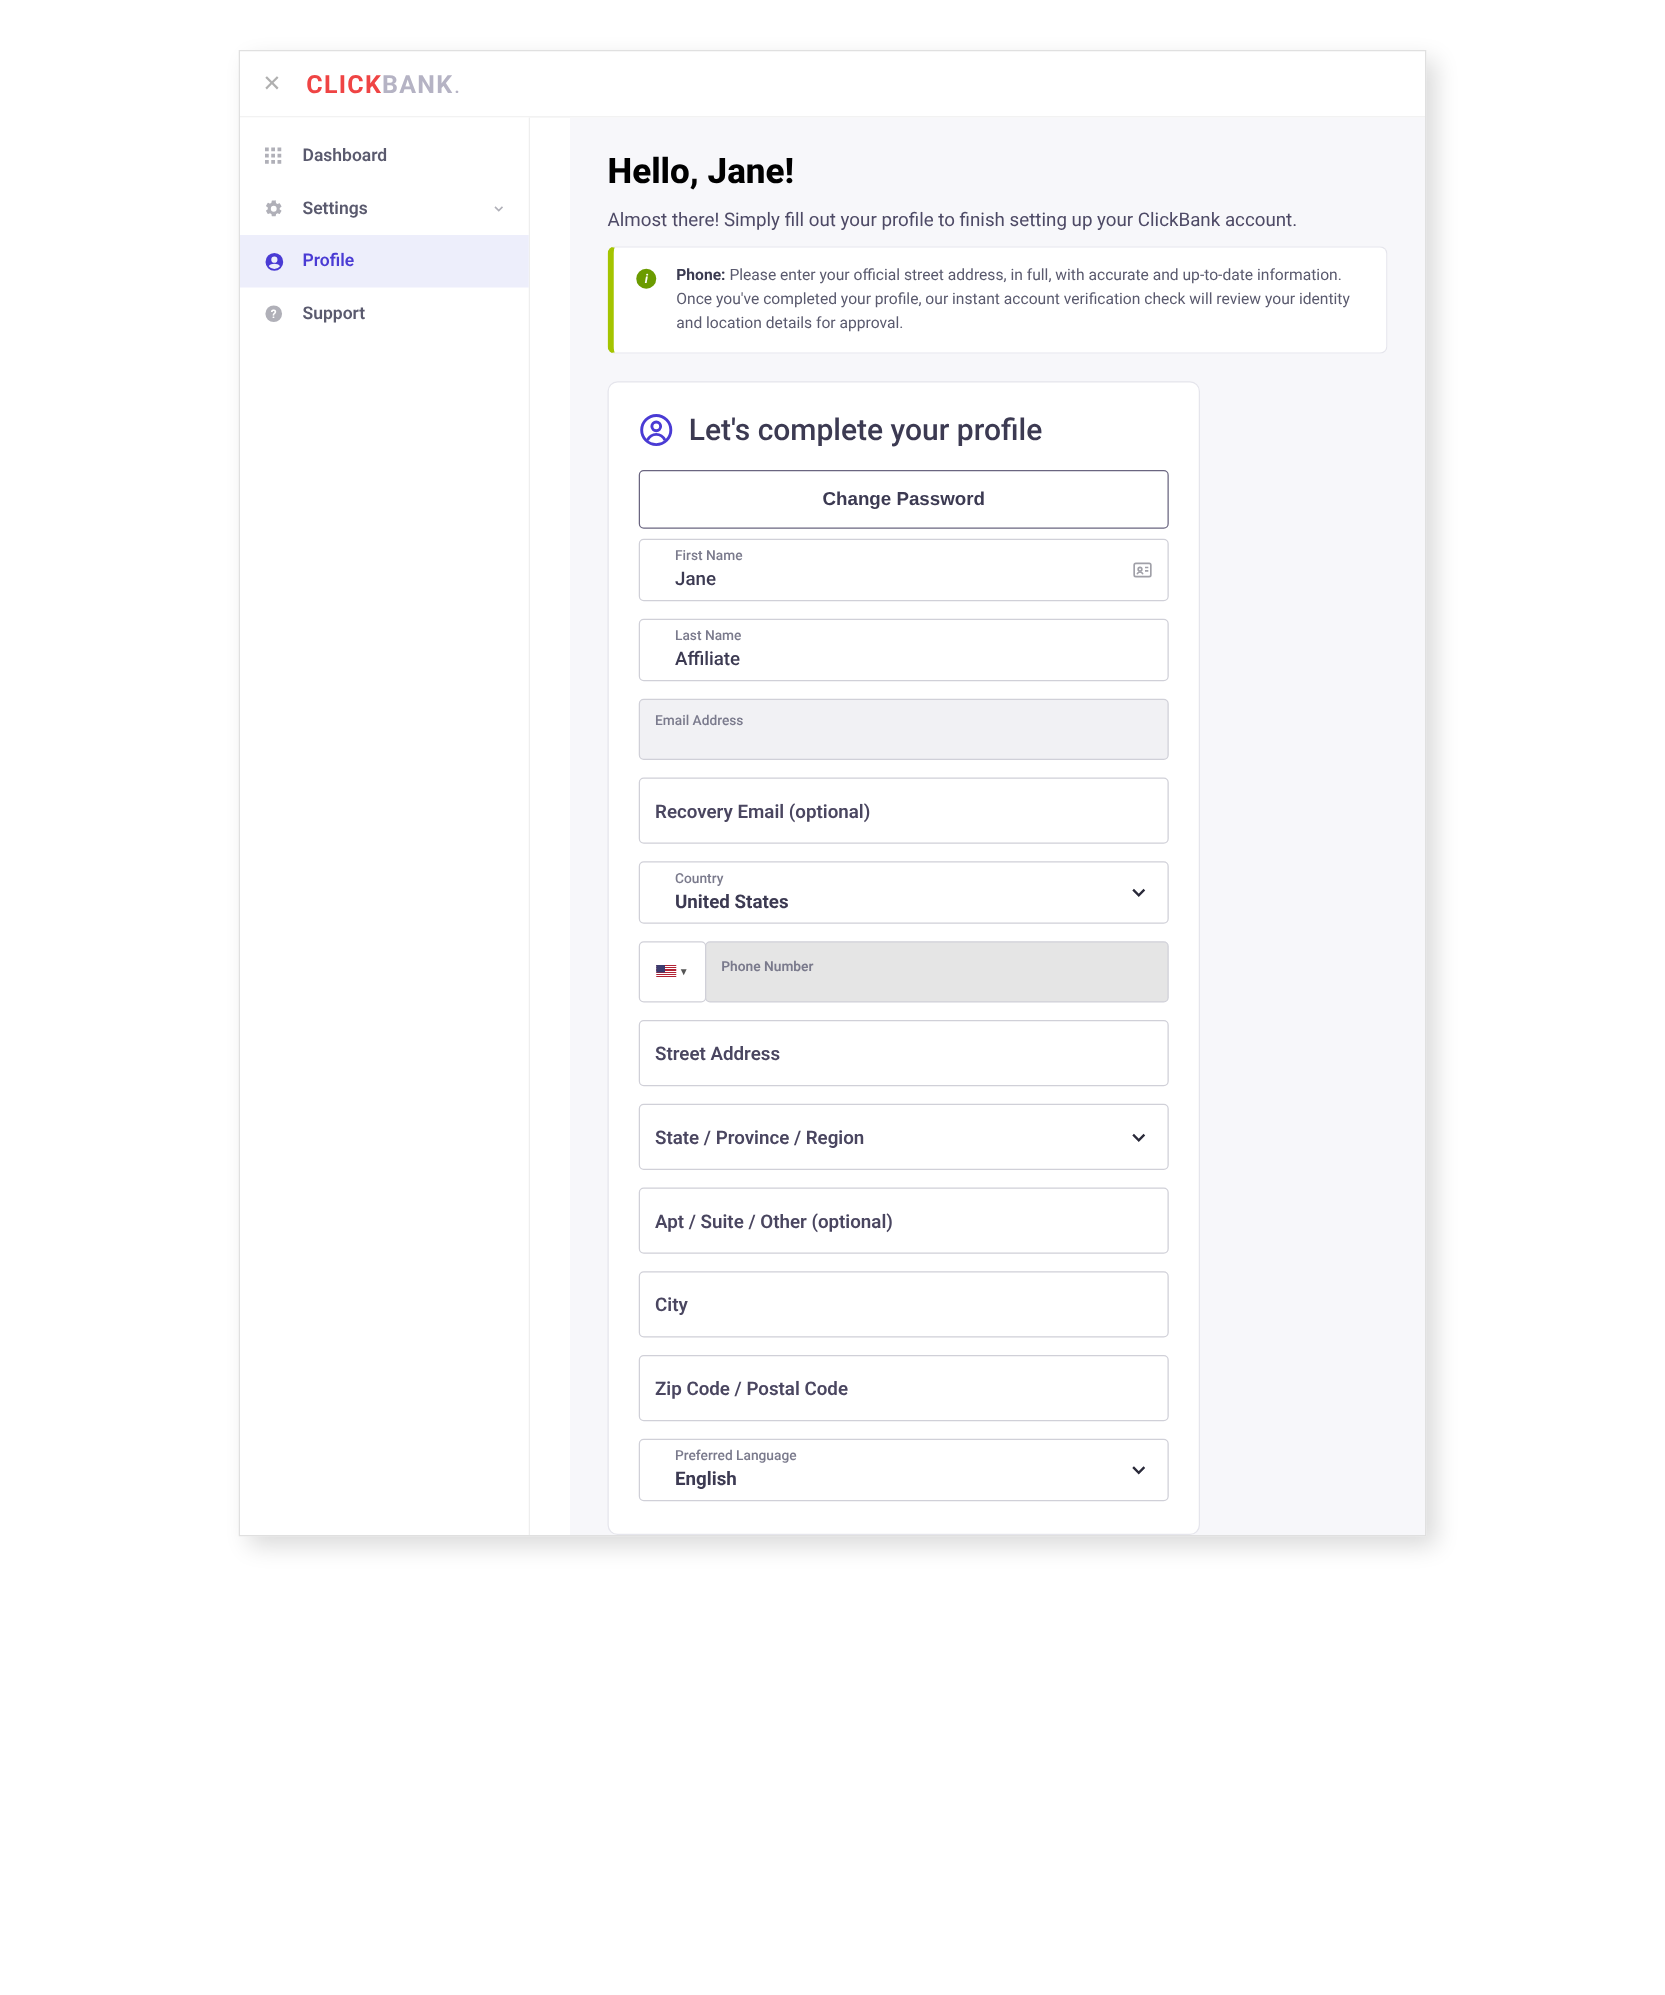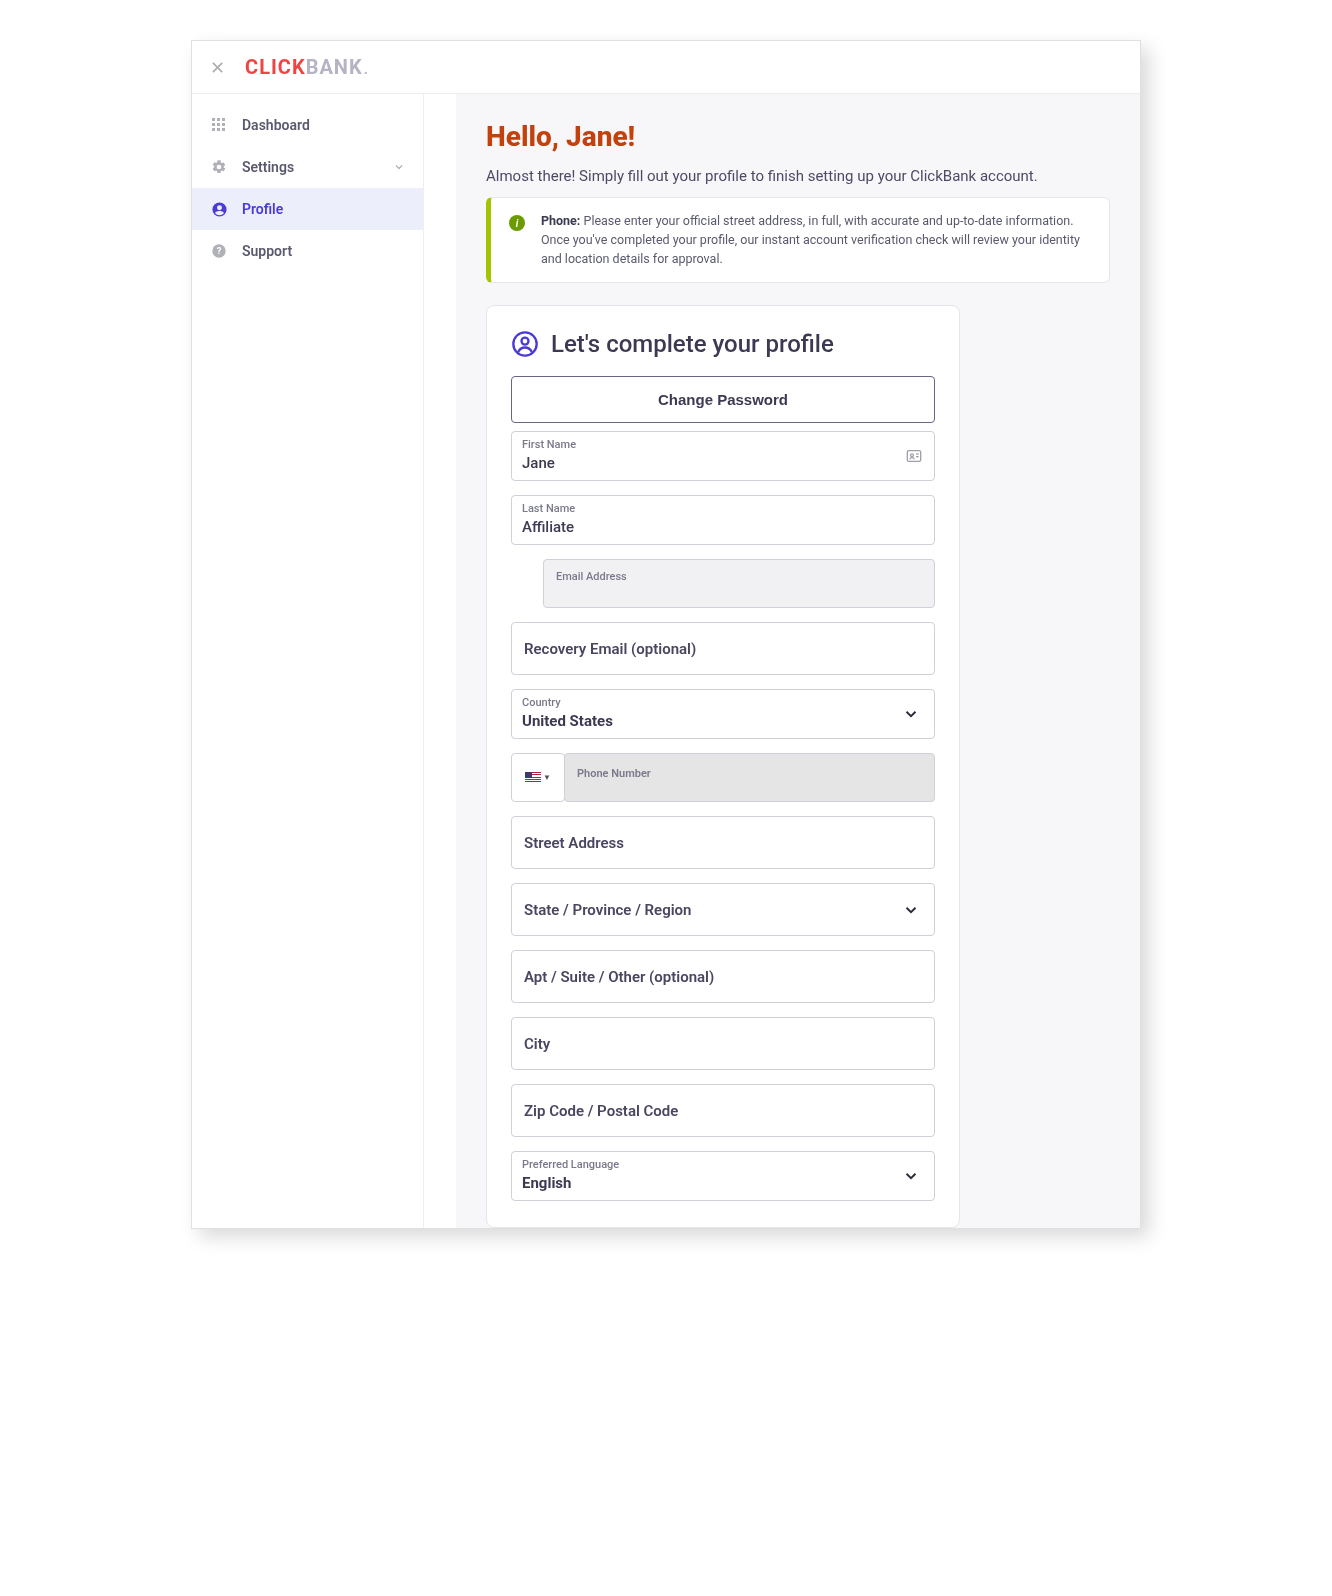--- a/index.html
+++ b/index.html
@@ -77,21 +77,21 @@
       color: #b0b0b8;
     }
     .main {
       flex: 1;
       background: #f7f7fa;
       padding: 26px 30px 0 30px;
     }
     .page-title {
       font-size: 28px;
       font-weight: 800;
-      color: #c2410c;
+      color: #000000;
       margin-bottom: 14px;
     }
     .subtitle {
       font-size: 15px;
       color: #4e4a66;
       margin-bottom: 12px;
     }
     .note-box {
       display: flex;
       background: #fff;
@@ -151,33 +151,32 @@
       background: #fff;
       font-size: 15px;
       font-weight: 700;
       color: #3c3a52;
       cursor: pointer;
       margin-bottom: 8px;
     }
     .field {
       border: 1px solid #d0d0d8;
       border-radius: 4px;
-      padding: 6px 12px 8px 10px;
+      padding: 6px 12px 8px 28px;
       margin-bottom: 14px;
       background: #fff;
       position: relative;
     }
     .field.with-value { padding-top: 6px; }
     .field.empty {
       padding: 16px 12px;
     }
     .field.readonly {
       background: #f1f1f4;
       padding: 10px 12px 22px 12px;
-      margin-left: 32px;
     }
     .field .label {
       font-size: 11px;
       color: #7a7a8c;
       font-weight: 500;
       display:block;
       margin-bottom: 2px;
     }
     .field .value {
       font-size: 15px;

